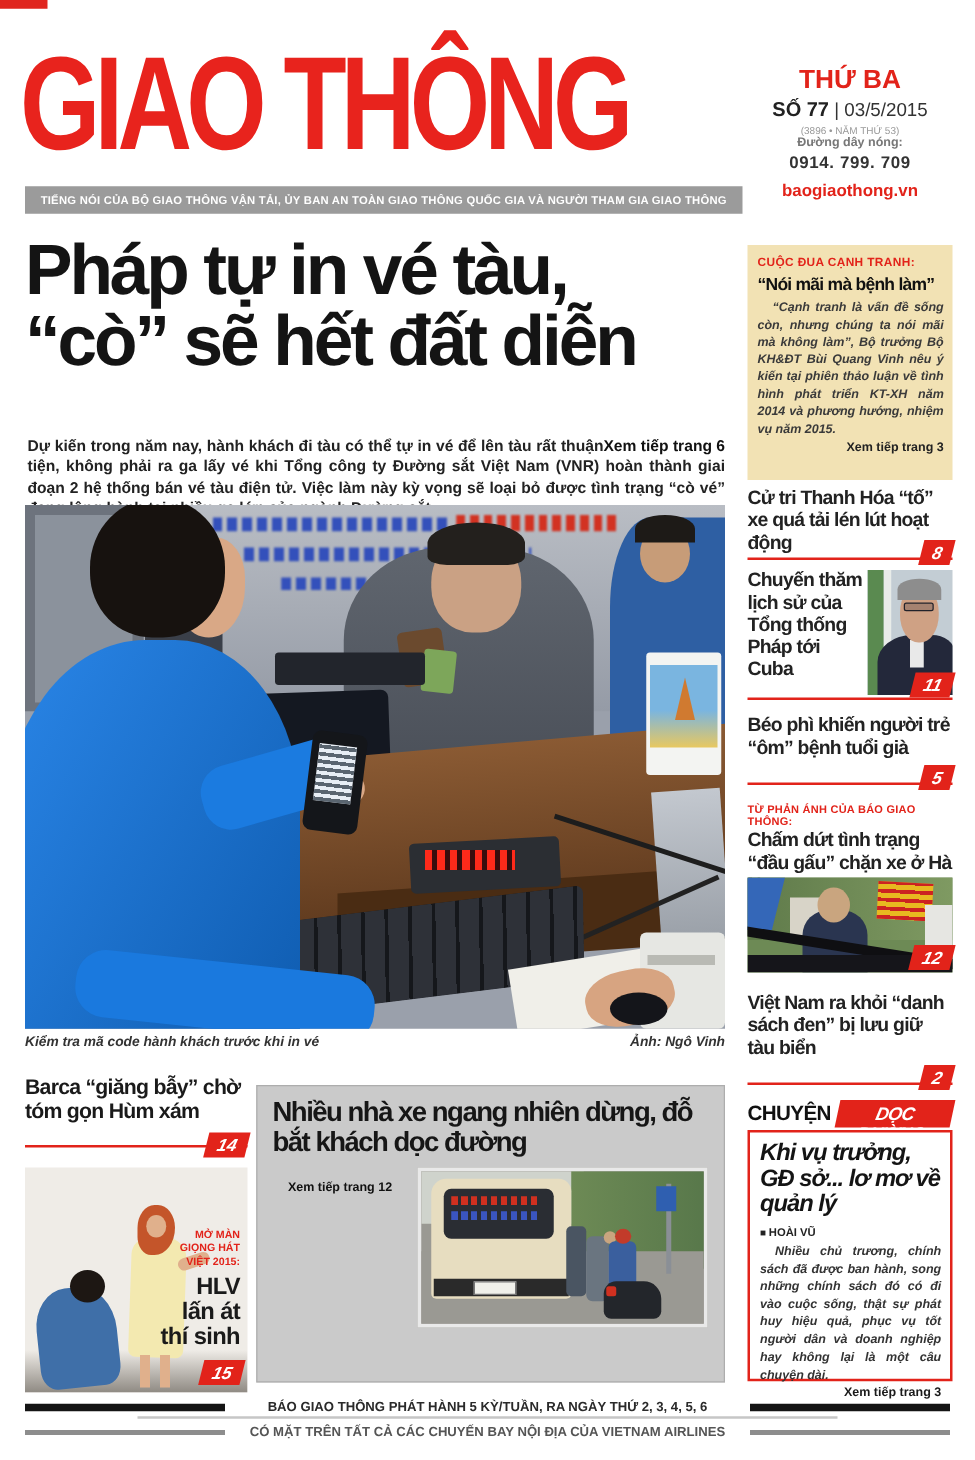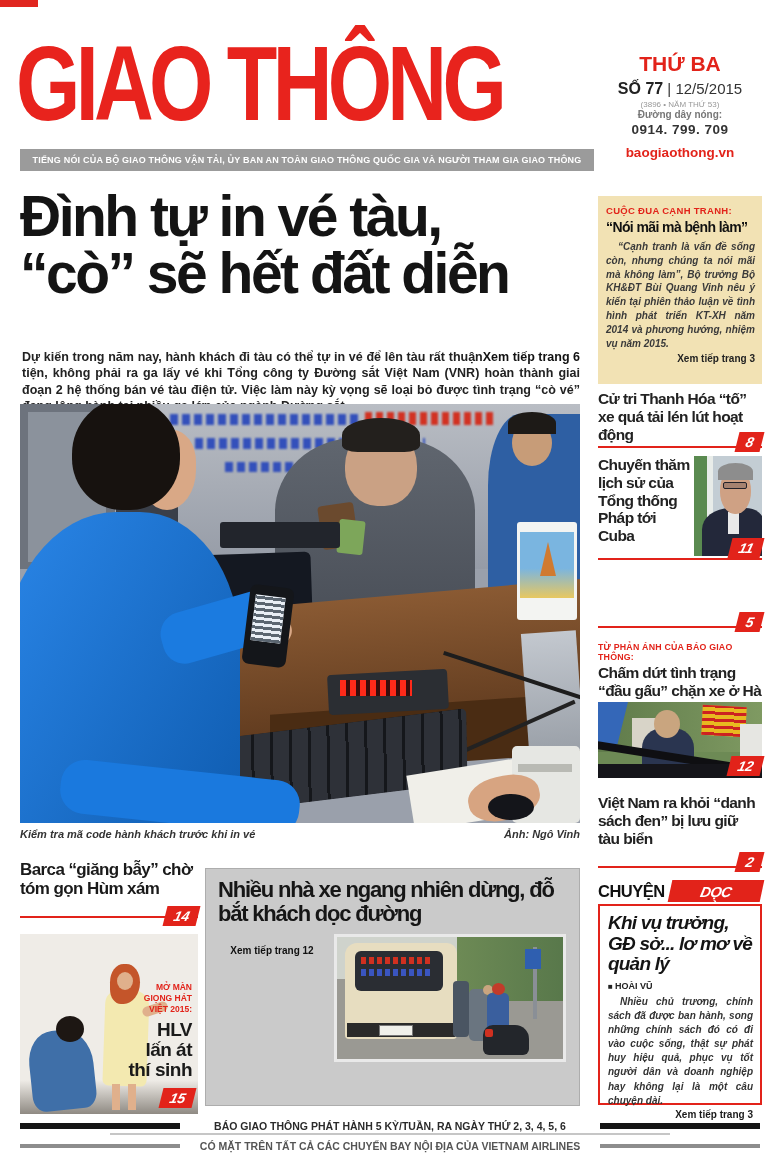--- a/index.html
+++ b/index.html
@@ -111,29 +111,29 @@
 </style>
 </head>
 <body>
 
 <div class="abs corner-strip"></div>
 <div class="abs logo">GIAO THÔNG</div>
 <div class="abs tagline-bar">TIẾNG NÓI CỦA BỘ GIAO THÔNG VẬN TẢI, ỦY BAN AN TOÀN GIAO THÔNG QUỐC GIA VÀ NGƯỜI THAM GIA GIAO THÔNG</div>
 
 <div class="abs mast-info">
   <div class="mi-day">THỨ BA</div>
-  <div class="mi-issue"><b>SỐ 77</b> | <span>12/5/2015</span></div>
+  <div class="mi-issue"><b>SỐ 77</b> | <span>03/5/2015</span></div>
   <div class="mi-note">(3896 • NĂM THỨ 53)</div>
   <div class="mi-hotlbl">Đường dây nóng:</div>
   <div class="mi-phone">0914. 799. 709</div>
   <div class="mi-web">baogiaothong.vn</div>
 </div>
 
 <div class="abs lead-hl">
-  <div>Đình tự in vé tàu,</div>
+  <div>Pháp tự in vé tàu,</div>
   <div>“cò” sẽ hết đất diễn</div>
 </div>
 <div class="abs lead-sum">
   <span class="lead-cont">Xem tiếp trang 6</span>
   <span>Dự kiến trong năm nay, hành khách đi tàu có thể tự in vé để lên tàu rất thuận tiện, không phải ra ga lấy vé khi Tổng công ty Đường sắt Việt Nam (VNR) hoàn thành giai đoạn 2 hệ thống bán vé tàu điện tử. Việc làm này kỳ vọng sẽ loại bỏ được tình trạng “cò vé” đang lộng hành tại nhiều ga lớn của ngành Đường sắt.</span>
 </div>
 
 <div class="abs photo-frame" style="left:20px; top:404px; width:560px; height:419px; background:#9aa0ab;">
 
   <div class="sh" style="left:0;top:0;width:560px;height:165px;background:linear-gradient(180deg,#b9bdc4,#959ba6);"></div>
@@ -218,20 +218,21 @@
     <div class="sh" style="left:34px;top:56px;width:11px;height:22px;background:#e9e9e9;"></div>
     <div class="sh" style="left:26px;top:12px;width:31px;height:46px;background:#cfa184;border-radius:48%;"></div>
     <div class="sh" style="left:24px;top:7px;width:35px;height:17px;background:#8d8d8d;border-radius:50% 50% 0 0;"></div>
     <div class="sh" style="left:29px;top:26px;width:24px;height:7px;border:1.5px solid #22222a;border-radius:2px;background:rgba(40,40,50,.25);"></div>
   </div>
   <div class="redline" style="bottom:0;"></div>
   <div class="badge" style="bottom:2px;">11</div>
 </div>
 
 <div class="sb-item" style="top:572px; height:56px;">
+  <div class="sb-title">Béo phì khiến người trẻ “ôm” bệnh tuổi già</div>
   <div class="redline" style="bottom:0;"></div>
   <div class="badge" style="bottom:-4px;">5</div>
 </div>
 
 <div class="sb-item" style="top:642px; height:136px;">
   <div class="sb-kicker">TỪ PHẢN ÁNH CỦA BÁO GIAO THÔNG:</div>
   <div class="sb-title">Chấm dứt tình trạng “đầu gấu” chặn xe ở Hà Nam</div>
   <div class="photo-frame" style="left:0; top:60px; width:164px; height:76px; background:#6d8a55;">
     <div class="sh" style="left:0;top:0;width:164px;height:50px;background:linear-gradient(90deg,#5f7a4a,#7f9a62);"></div>
     <div class="sh" style="left:0;top:0;width:30px;height:42px;background:#3467b8;transform:skewX(-14deg);transform-origin:top left;"></div>

